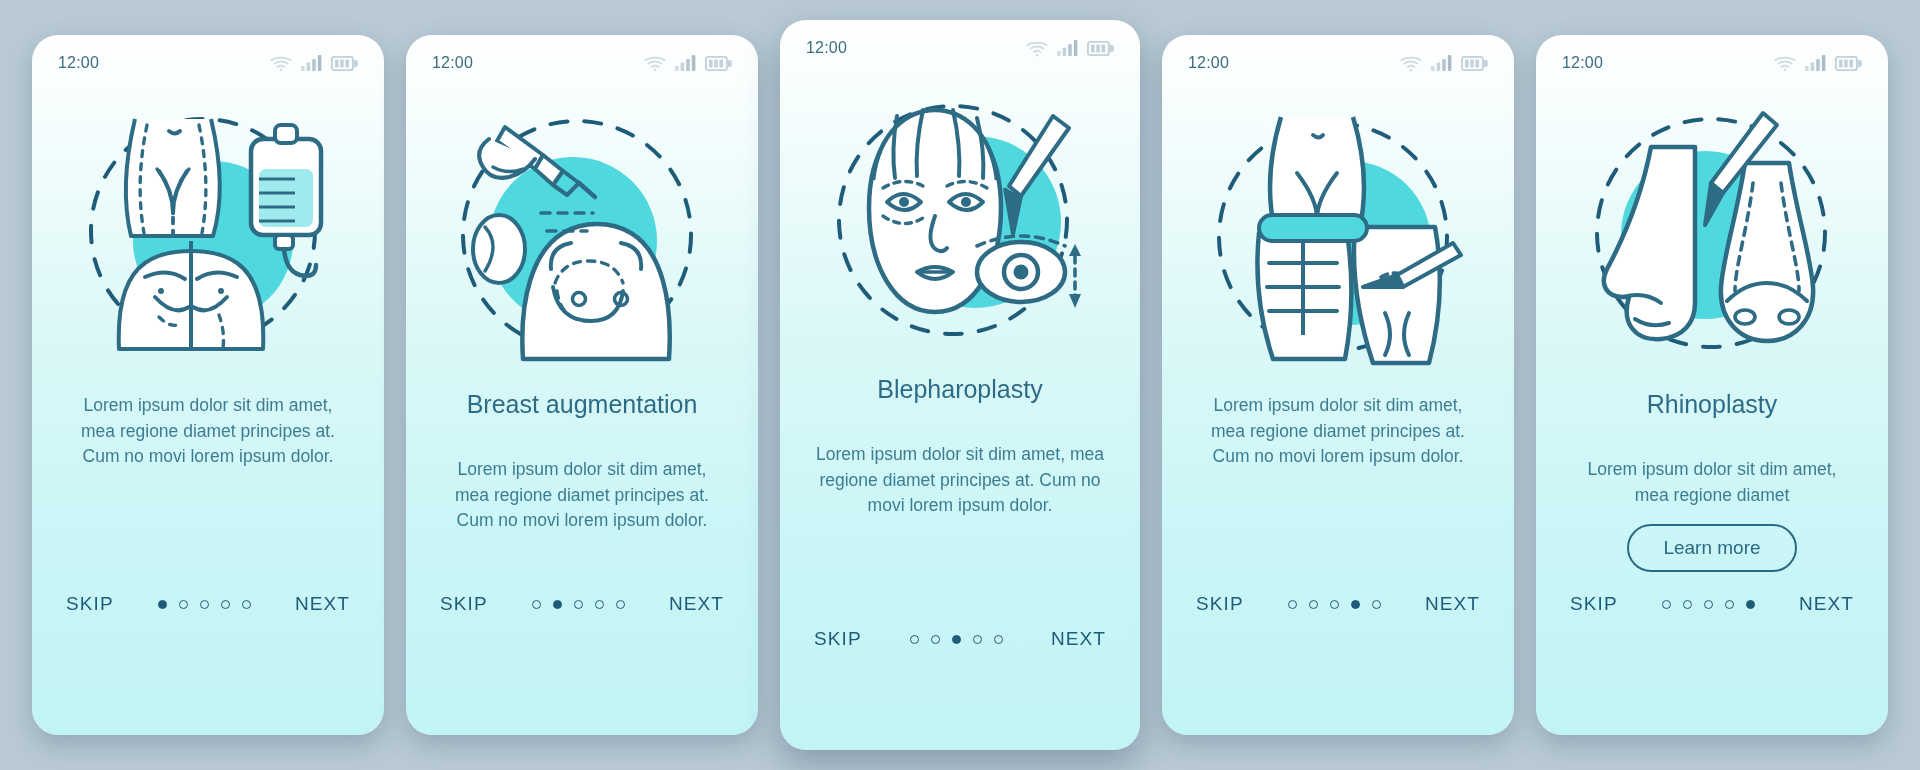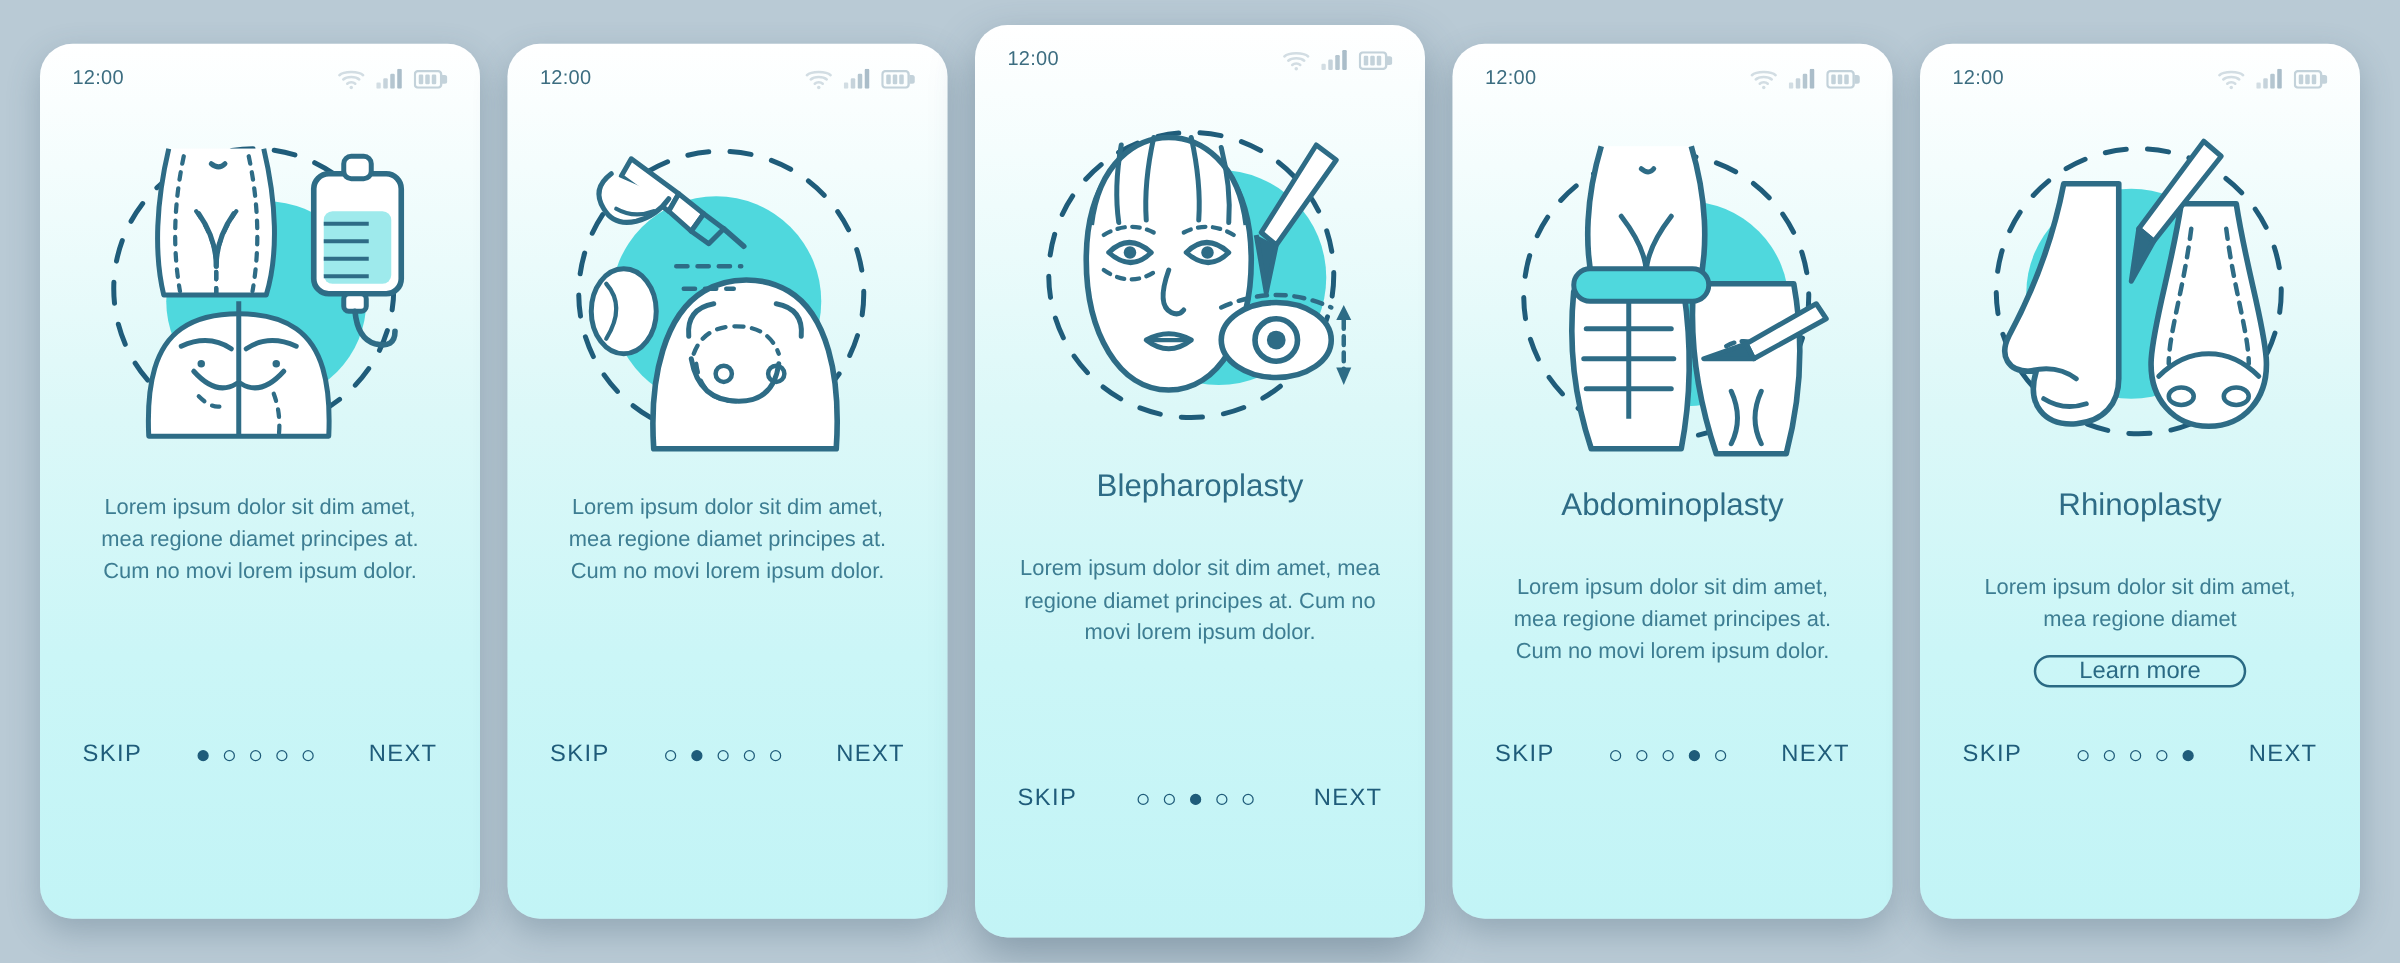--- a/index.html
+++ b/index.html
@@ -93,21 +93,21 @@
     justify-content:center;
     padding-top:16px;
   }
   .cta{
     border:2px solid #2a6a84;
     color:#2a6a84;
     background:transparent;
     border-radius:30px;
     font-size:19px;
     font-family:inherit;
-    padding:0 34px;
+    padding:11px 34px;
     cursor:pointer;
     text-align:center;
   }
 
   
   .nav{
     margin-top:auto;
     flex:0 0 auto;
     display:flex;
     align-items:center;
@@ -268,20 +268,21 @@
     <line x1="100" y1="140" x2="140" y2="140" stroke="#2e6c86" stroke-width="3.6" stroke-dasharray="9 8" stroke-linecap="round"></line>
 
     <path d="M58 36 L96 64 L88 78 L50 50 Z" fill="#ffffff" stroke="#2e6c86" stroke-width="4" stroke-linejoin="round"></path>
     <path d="M96 64 L116 80 L106 94 L88 78 Z" fill="#ffffff" stroke="#2e6c86" stroke-width="4" stroke-linejoin="round"></path>
     <path d="M116 80 L132 92 L120 104 L106 94 Z" fill="#4fd8dd" stroke="#2e6c86" stroke-width="4" stroke-linejoin="round"></path>
     <path d="M132 92 L148 106" stroke="#2e6c86" stroke-width="4.5" stroke-linecap="round"></path>
     <path d="M42 48 q-16 12 -6 28 q8 14 26 10 q16 -4 26 -18" fill="#ffffff" stroke="#2e6c86" stroke-width="4" stroke-linecap="round" stroke-linejoin="round"></path>
     <path d="M46 76 q14 8 30 2" fill="none" stroke="#2e6c86" stroke-width="3.4" stroke-linecap="round"></path>
   </svg>
       </div>
+      <div class="title">Breast augmentation</div>
       <div class="body">Lorem ipsum dolor sit dim amet, mea regione diamet principes at. Cum no movi lorem ipsum dolor.</div>
       <div class="nav">
         <button class="navbtn">SKIP</button>
         <div class="dots">
           <span class="dot"></span>
           <span class="dot on"></span>
           <span class="dot"></span>
           <span class="dot"></span>
           <span class="dot"></span>
         </div>
@@ -420,21 +421,20 @@
     <path d="M178 186 q14 -8 28 0" fill="none" stroke="#2e6c86" stroke-width="3.6" stroke-dasharray="7 6" stroke-linecap="round"></path>
     <path d="M182 222 q10 22 0 42" fill="none" stroke="#2e6c86" stroke-width="4" stroke-linecap="round"></path>
     <path d="M206 222 q-10 22 0 42" fill="none" stroke="#2e6c86" stroke-width="4" stroke-linecap="round"></path>
 
     <rect x="56" y="124" width="108" height="26" rx="13" fill="#4fd8dd" stroke="#2e6c86" stroke-width="4"></rect>
 
     <path d="M250 152 L258 164 L200 196 L194 184 Z" fill="#ffffff" stroke="#2e6c86" stroke-width="4" stroke-linejoin="round"></path>
     <path d="M194 184 L160 196 L200 196 Z" fill="#2e6c86" stroke="#2e6c86" stroke-width="4" stroke-linejoin="round"></path>
   </svg>
       </div>
-      <div class="title">Abdominoplasty</div>
       <div class="body">Lorem ipsum dolor sit dim amet, mea regione diamet principes at. Cum no movi lorem ipsum dolor.</div>
       <div class="nav">
         <button class="navbtn">SKIP</button>
         <div class="dots">
           <span class="dot"></span>
           <span class="dot"></span>
           <span class="dot"></span>
           <span class="dot on"></span>
           <span class="dot"></span>
         </div>

